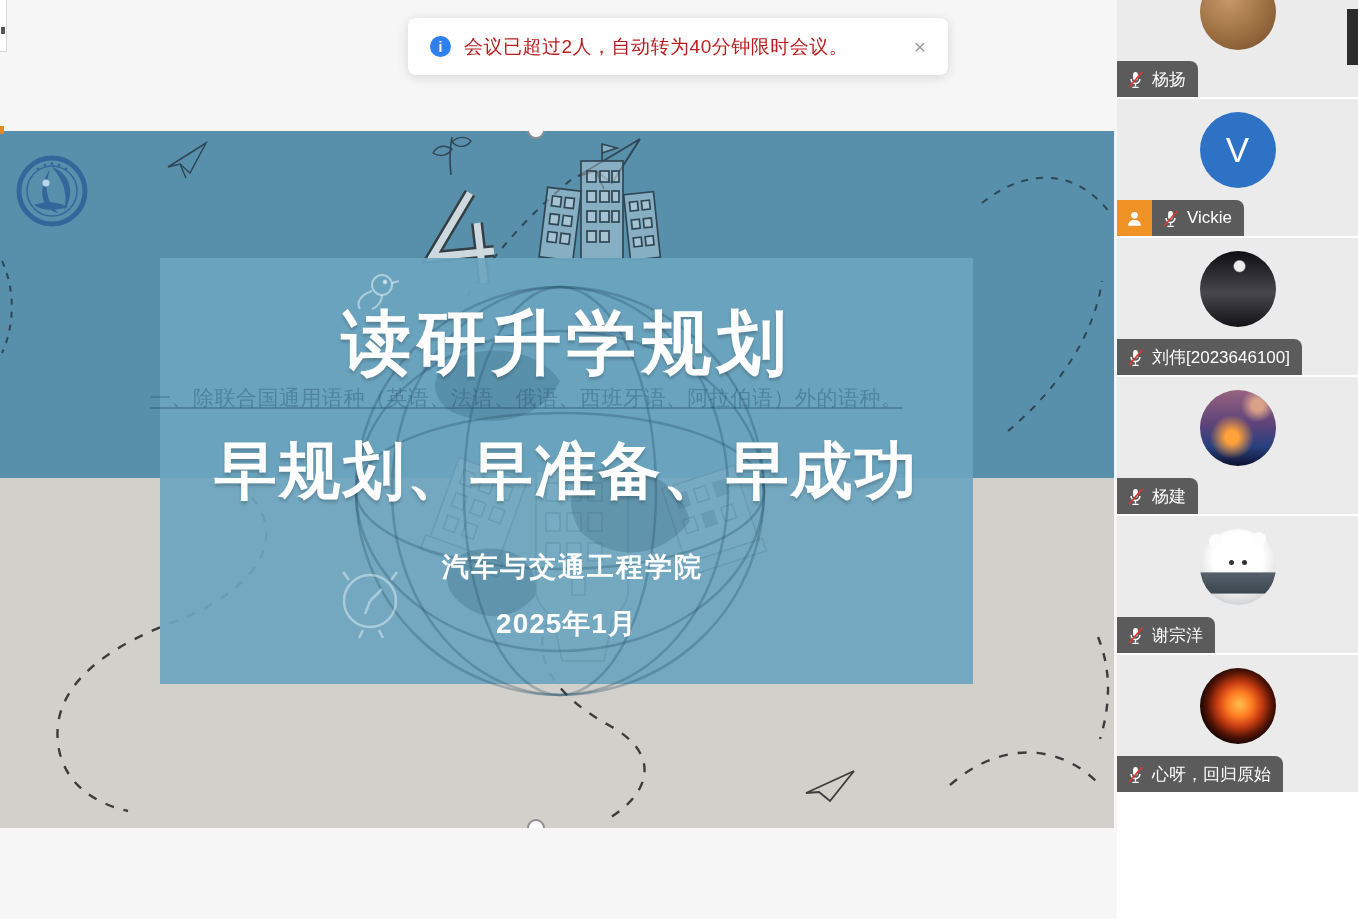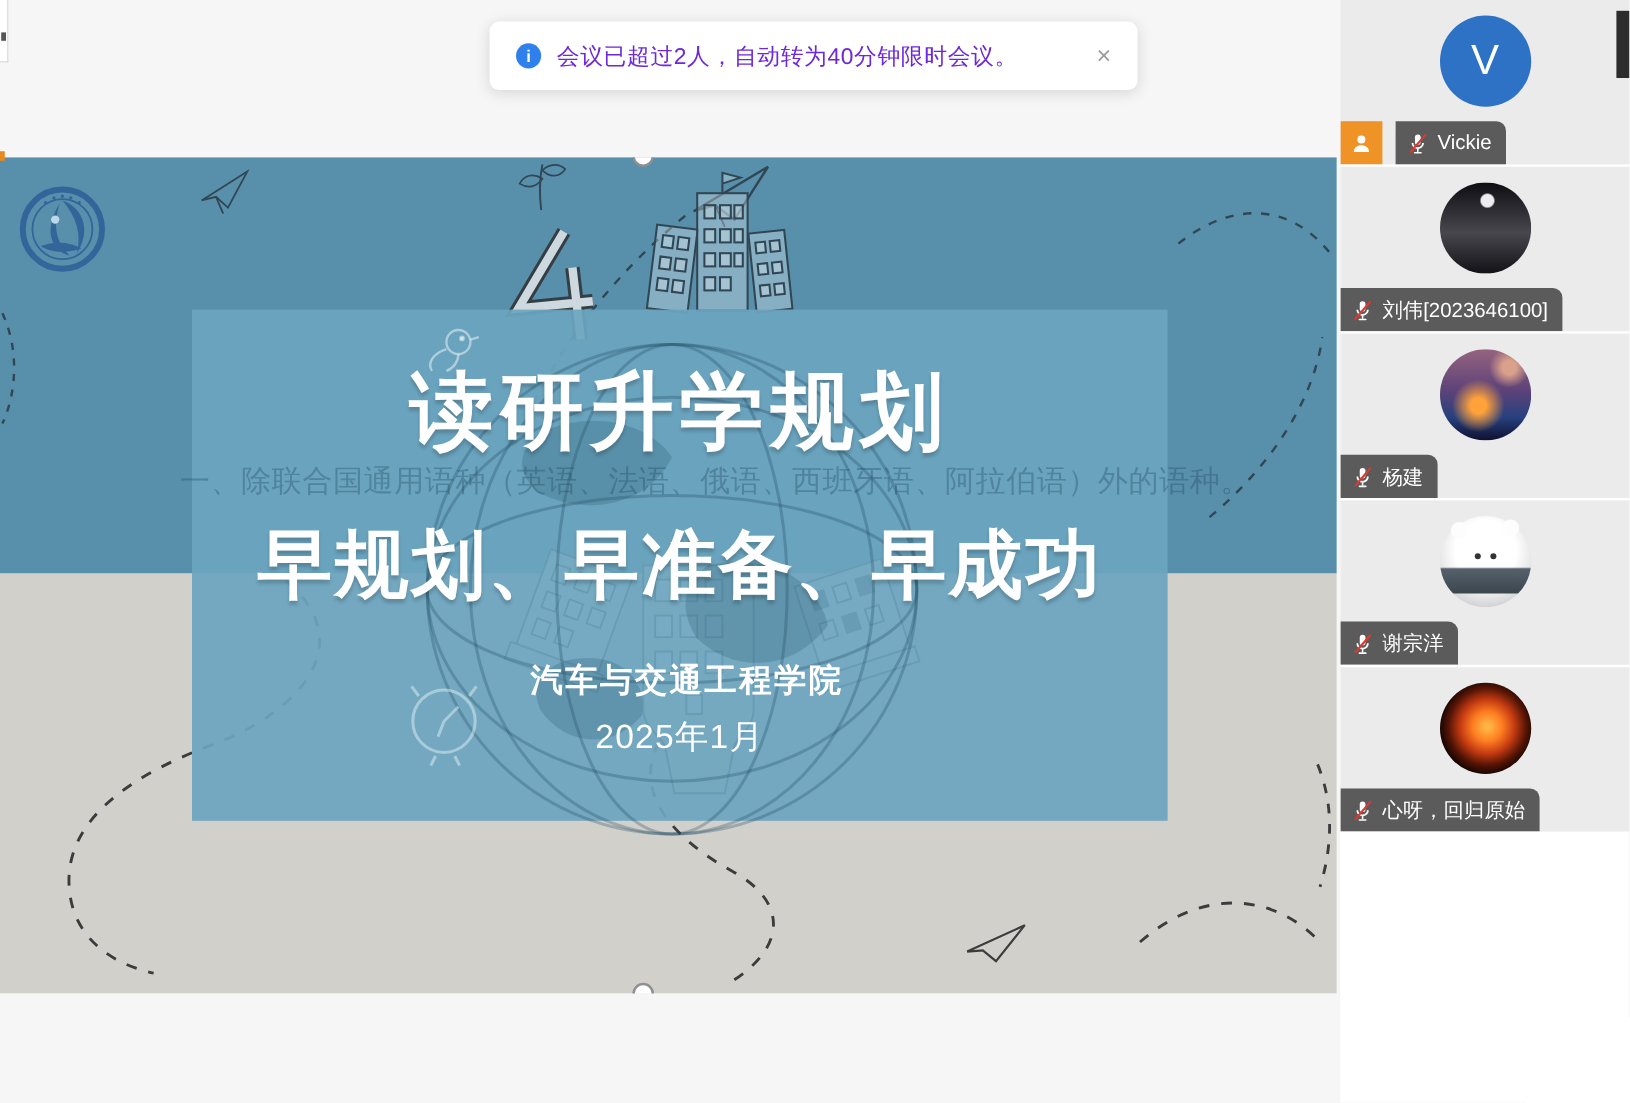--- a/index.html
+++ b/index.html
@@ -12,50 +12,50 @@
   .band-blue{position:absolute;left:0;top:0;width:100%;height:347px;background:#5890ac;}
   .band-gray{position:absolute;left:0;top:347px;width:100%;height:350px;background:#d2d0cb;}
   .doodles{position:absolute;left:0;top:0;z-index:1;}
   .logo{position:absolute;left:14px;top:22px;width:76px;height:76px;z-index:2;opacity:.85;}
   .overlay{position:absolute;left:160px;top:127px;width:813px;height:426px;
            background:rgba(108,165,190,0.93);z-index:3;}
   .globe{position:absolute;left:330px;top:140px;width:460px;height:440px;z-index:4;}
   .clock-doodle{position:absolute;left:335px;top:425px;width:70px;height:85px;z-index:4;}
   .bird-doodle{position:absolute;left:348px;top:138px;width:52px;height:42px;z-index:4;}
   .watermark{position:absolute;left:150px;top:253px;width:800px;z-index:5;white-space:nowrap;
-             font-size:25px;color:rgba(26,66,92,0.33);letter-spacing:.5px;}
+             font-size:21px;color:rgba(26,66,92,0.33);letter-spacing:.5px;text-decoration:underline;}
   .slide-text{position:absolute;left:160px;width:813px;text-align:center;color:#fff;z-index:6;white-space:nowrap;}
   .title{top:166px;font-size:70px;font-weight:900;letter-spacing:5px;text-shadow:0 3px 3px rgba(0,0,0,.18);}
   .subtitle{top:298px;font-size:62px;font-weight:900;letter-spacing:2px;text-shadow:0 3px 3px rgba(0,0,0,.18);}
   .dept{top:418px;font-size:27px;font-weight:700;letter-spacing:2px;padding-left:12px;}
-  .sdate{top:464px;font-size:28px;font-weight:400;letter-spacing:1px;}
+  .sdate{top:474px;font-size:28px;font-weight:700;letter-spacing:1px;}
   .handle{position:absolute;left:527px;width:18px;height:18px;border-radius:50%;
           background:#fff;border:2px solid #8f8f8f;z-index:7;}
   .handle.top{top:-10px;} .handle.bottom{top:688px;}
 
   
   .toast{position:absolute;left:408px;top:18px;width:540px;height:57px;background:#fff;
          border-radius:8px;box-shadow:0 2px 12px rgba(0,0,0,.13);display:flex;align-items:center;
          padding:0 18px 0 22px;z-index:20;}
   .info-icon{width:21px;height:21px;border-radius:50%;background:#2f80ed;color:#fff;
              display:flex;align-items:center;justify-content:center;font-size:14px;font-weight:700;flex:none;}
-  .toast-msg{flex:1;margin-left:13px;font-size:19px;color:#6d28d9;letter-spacing:.5px;}
+  .toast-msg{flex:1;margin-left:13px;font-size:19px;color:#b91c1c;letter-spacing:.5px;}
   .toast-close{flex:none;font-size:21px;color:#9b9b9b;cursor:pointer;padding:2px 4px;line-height:1;}
 
   
   .sidebar{position:absolute;left:1117px;top:0;width:241px;height:919px;background:#fff;
            display:flex;flex-direction:column;gap:2px;}
   .tile{position:relative;width:241px;height:137px;background:#ebebeb;overflow:hidden;flex:none;}
   .tile.first{height:97px;}
   .avatar{position:relative;width:76px;height:76px;border-radius:50%;margin:13px auto 0;overflow:visible;}
   .tile.first .avatar{margin-top:-26px;}
   .name-tag{position:absolute;left:0;bottom:0;height:36px;max-width:234px;display:flex;align-items:center;
             gap:7px;padding:0 12px 0 9px;background:rgba(66,66,66,0.85);color:#fff;font-size:17px;
             border-top-right-radius:8px;white-space:nowrap;}
-  .tile.has-badge .name-tag{left:46px;}
+  .tile.has-badge .name-tag{left:35px;}
   .member-badge{position:absolute;left:0;bottom:0;width:35px;height:36px;background:#ef9327;
                 display:flex;align-items:center;justify-content:center;}
   .mic{width:19px;height:19px;flex:none;}
 
   
   .av-letter-v{background:#2e72c6;display:flex;align-items:center;justify-content:center;
                color:#fff;font-size:35px;font-weight:400;}
   .av-teddy-bear{background:radial-gradient(circle at 38% 32%,#c99a6a,#9c6f42 55%,#6f4b28 100%);}
   .av-teddy-bear::before{content:"";position:absolute;left:8px;top:4px;width:15px;height:15px;border-radius:50%;
                background:#8a5e34;box-shadow:44px -2px 0 #8a5e34;}
@@ -250,20 +250,36 @@
     <div class="handle bottom"></div>
   </div>
 
   <div class="toast">
     <div class="info-icon">i</div>
     <div class="toast-msg">会议已超过2人，自动转为40分钟限时会议。</div>
     <div class="toast-close">×</div>
   </div>
 
   <div class="sidebar">
+  <div class="tile first">
+    <div class="avatar av-teddy-bear"></div>
+
+    <div class="name-tag">
+      <svg class="mic" viewBox="0 0 24 24">
+        <g fill="#fff">
+          <rect x="9" y="2.5" width="6" height="11" rx="3"></rect>
+          <path d="M5.5 11.5 a6.5 6.5 0 0 0 13 0 h-1.9 a4.6 4.6 0 0 1 -9.2 0 Z"></path>
+          <rect x="11.2" y="17.6" width="1.6" height="3.4"></rect>
+          <rect x="7.8" y="21" width="8.4" height="1.7" rx="0.8"></rect>
+        </g>
+        <line x1="4" y1="21.5" x2="20.5" y2="2.5" stroke="#d93a31" stroke-width="2.3"></line>
+      </svg>
+      <span class="pname">杨扬</span>
+    </div>
+  </div>
 
   <div class="tile has-badge">
     <div class="avatar av-letter-v">V</div>
     <div class="member-badge">
       <svg viewBox="0 0 24 24" width="19" height="19">
         <circle cx="12" cy="8" r="4.2" fill="#fff"></circle>
         <path d="M4 21 c0 -4.5 3.6 -7 8 -7 s8 2.5 8 7 Z" fill="#fff"></path>
       </svg>
     </div>
     <div class="name-tag">

